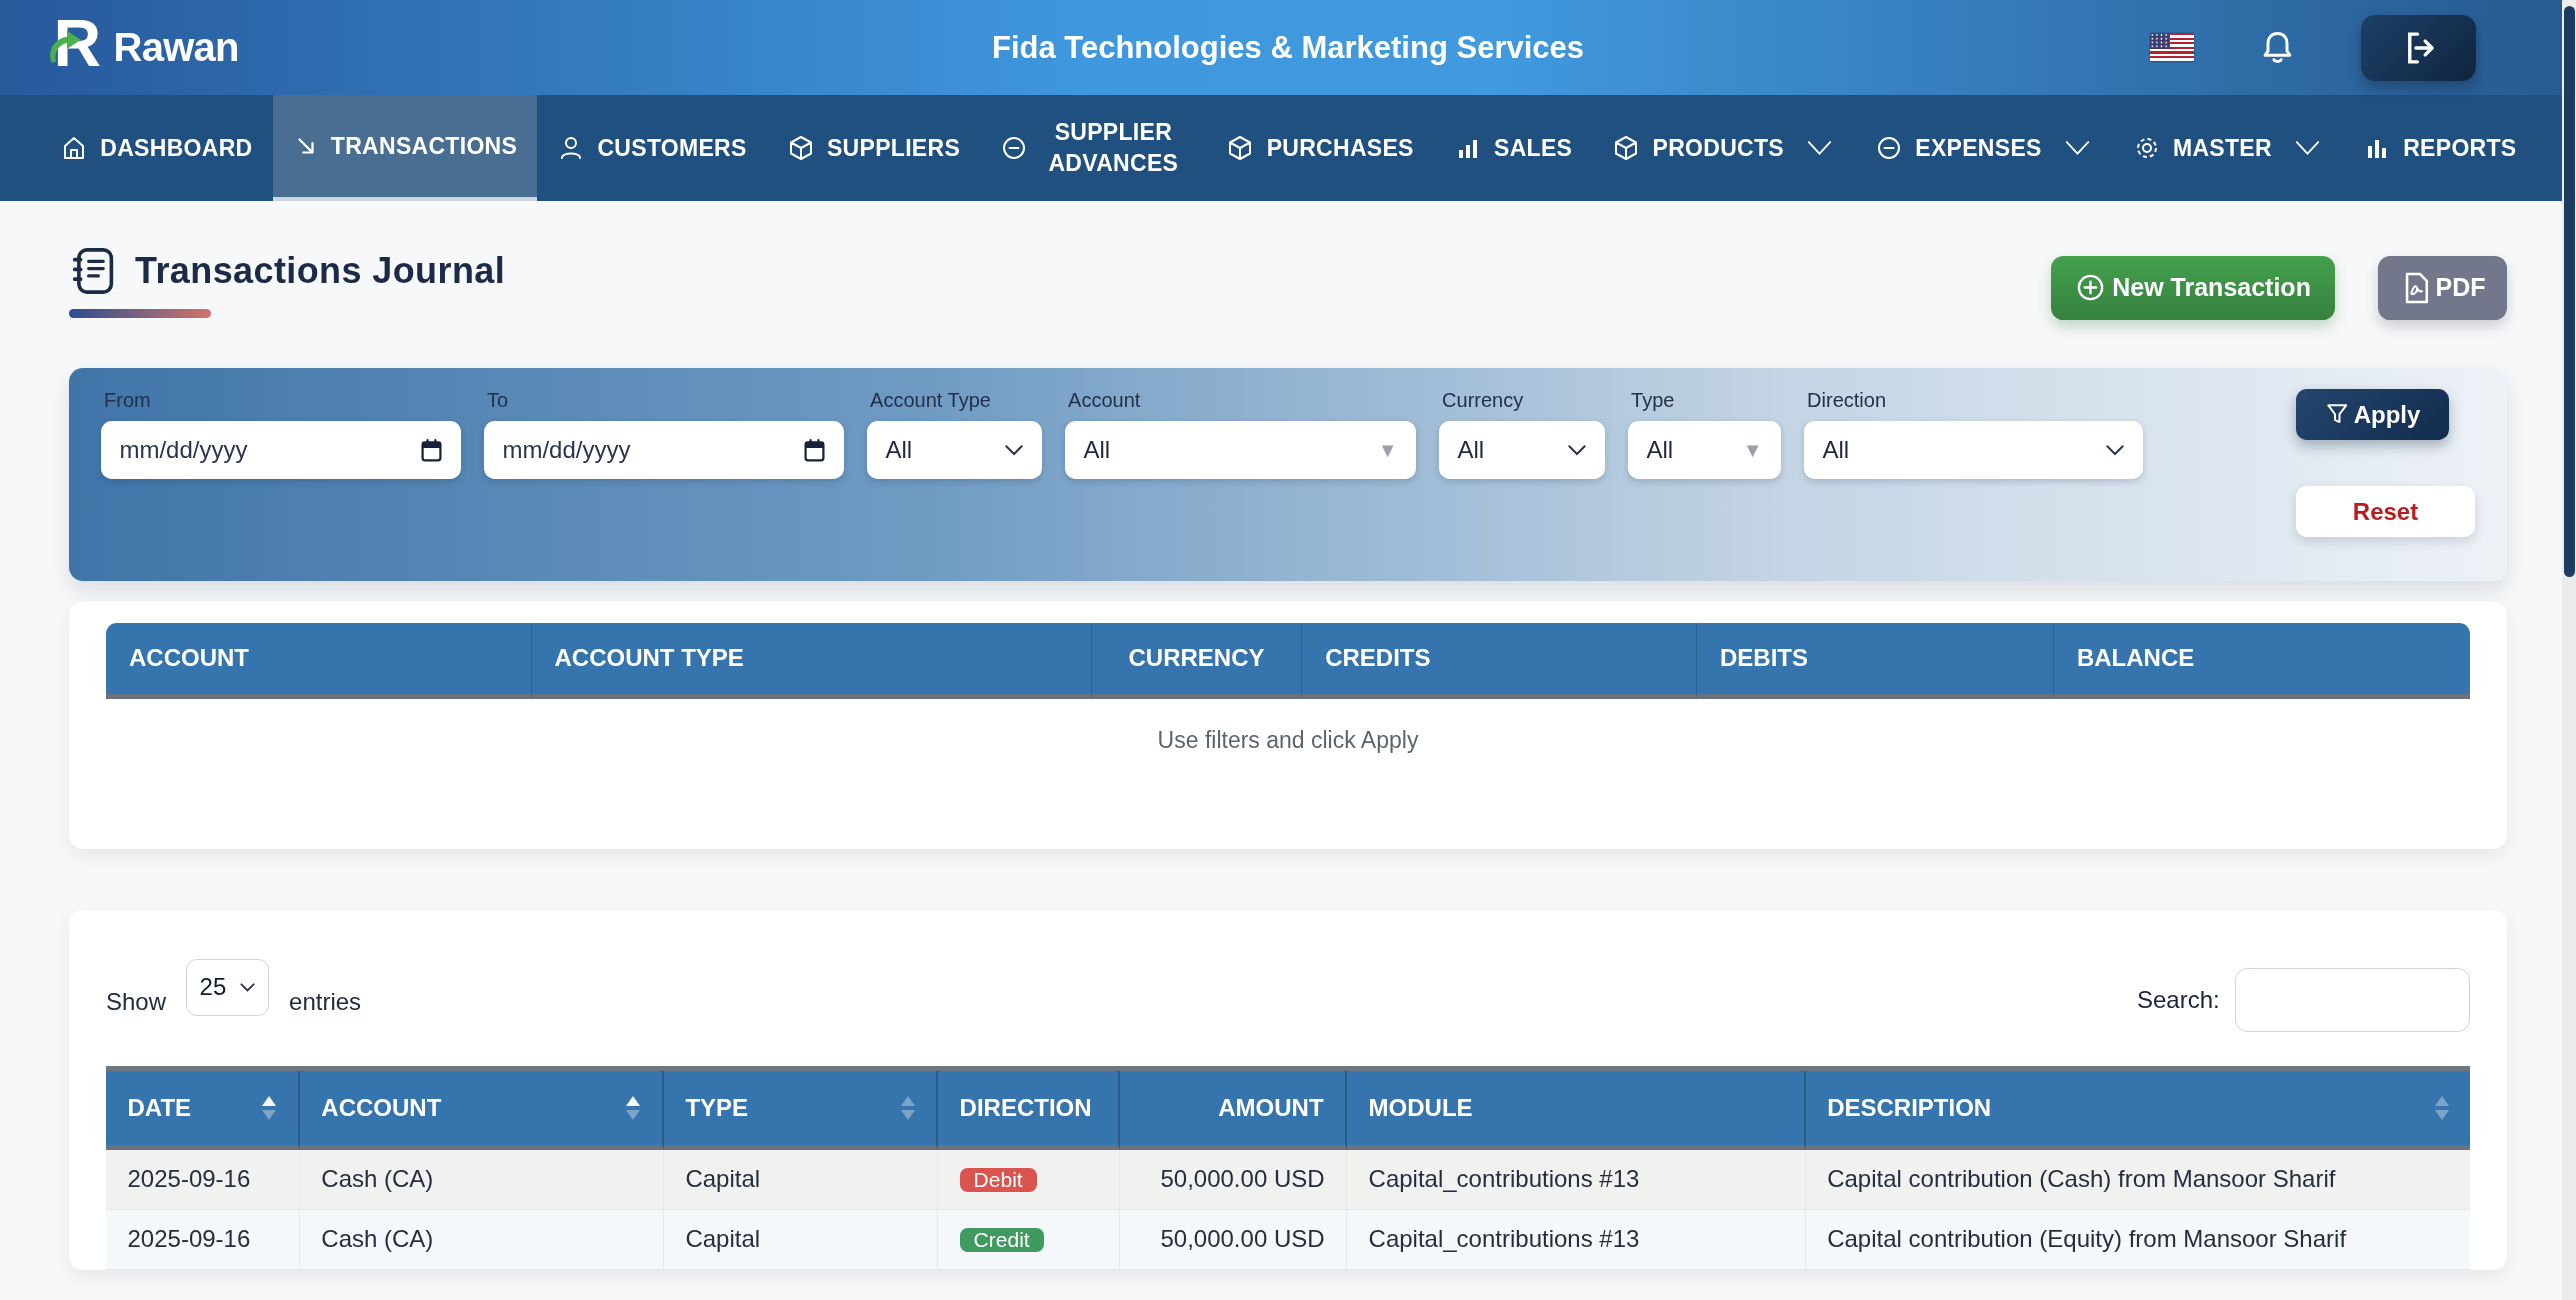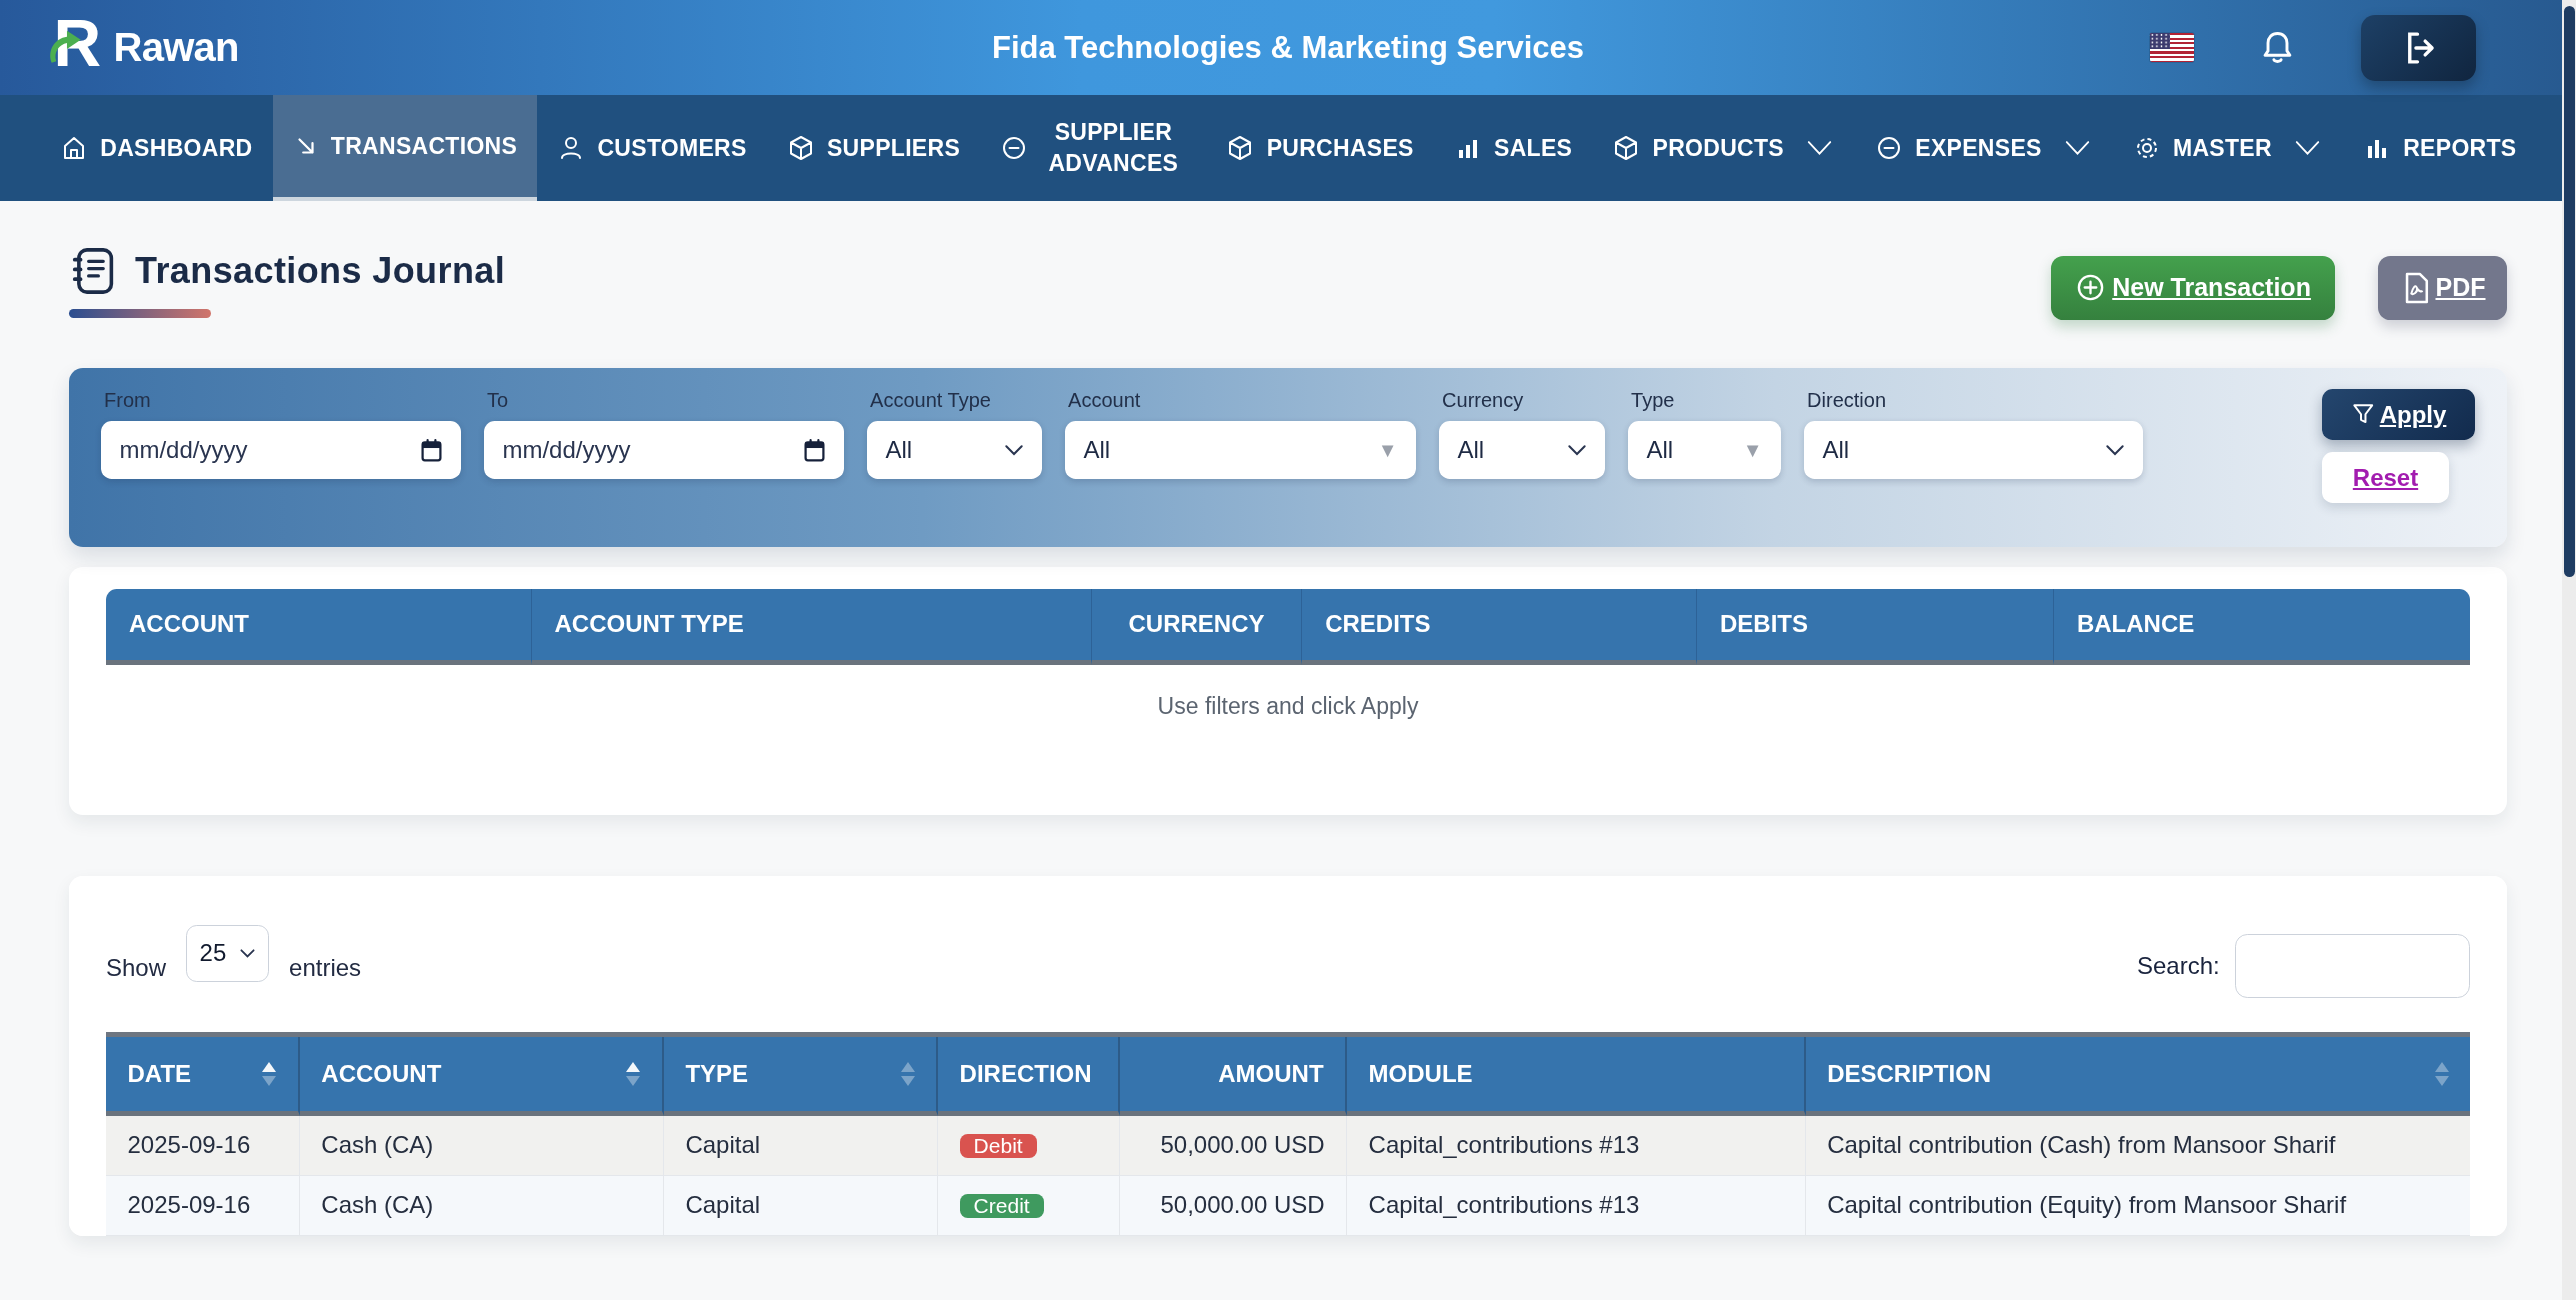--- a/index.html
+++ b/index.html
@@ -58,21 +58,21 @@
   .caret{ margin-left:7.7px; display:flex; align-items:center; }
 
   
   .content{ padding:0 69px; }
   .page-head{ display:flex; align-items:flex-start; margin-top:44px; }
   .title-wrap{ display:flex; align-items:center; gap:17px; }
   .page-title{ font-size:36px; font-weight:bold; color:#1b2b47; margin:0; letter-spacing:0.4px;}
   .title-underline{ width:142px; height:9.2px; border-radius:4.6px; margin-top:12.3px;
     background:linear-gradient(90deg,#2b4e90,#d1756b); }
   .head-actions{ margin-left:auto; display:flex; gap:43px; align-items:center; margin-top:10.7px;}
-  .btn{ border:none; cursor:pointer; font-family:inherit;text-decoration:underline; }
+  .btn{ border:none; cursor:pointer; font-family:inherit; }
   .btn-new{
     height:64px; padding:0 24.5px; border-radius:12.3px; color:#fff; font-size:25px; font-weight:bold;
     background:linear-gradient(180deg,#44a14d,#35813e);
     display:inline-flex; align-items:center; gap:6.1px; box-shadow:0 6.1px 12.3px rgba(40,120,60,.25);
   }
   .btn-pdf{
     height:64px; padding:0 21.5px; border-radius:12.3px; color:#fff; font-size:25px; font-weight:bold;
     background:#73778c; display:inline-flex; align-items:center; gap:4.6px;
     box-shadow:0 6.1px 12.3px rgba(60,65,90,.22);
   }
@@ -98,22 +98,22 @@
   .w-from{width:360px;} .w-to{width:360px;} .w-acct-type{width:175px;}
   .w-account{width:351px;} .w-currency{width:166px;} .w-type{width:153px;} .w-direction{width:339px;}
   .filter-actions{ margin-left:auto; display:flex; flex-direction:column; gap:12.3px; }
   .btn-apply{
     width:153px; height:51px; border-radius:10.7px; color:#fff; font-size:24px; font-weight:bold;
     background:linear-gradient(135deg,#24466e,#122b4d);
     display:inline-flex; align-items:center; justify-content:center; gap:4.6px;
     box-shadow:0 6.1px 12.3px rgba(10,30,60,.3);
   }
   .btn-reset{
-    width:127px; height:51px; border-radius:10.7px; background:#fff; color:#a21caf;
-    font-size:24px; font-weight:bold; box-shadow:0 4.6px 10.7px rgba(20,40,70,.15);
+    width:179px; height:51px; border-radius:10.7px; background:#fff; color:#b91c1c;
+    font-size:24px; font-weight:bold; box-shadow:0 4.6px 10.7px rgba(20,40,70,.15);margin-top:34px;
   }
 
   
   .card{ background:#fff; border-radius:14px; box-shadow:0 7.7px 17px rgba(30,45,70,.08); }
   .summary-card{ margin-top:20px; padding:21.5px 37px 64px; }
   table{ border-collapse:separate; border-spacing:0; width:100%; }
   .summary-table thead th{
     background:#3674ad; color:#fff; font-size:24px; font-weight:bold; text-align:left;
     padding:21.5px 23px; border-right:1.5px solid #2d6297; border-bottom:5.4px solid #6a737d;
   }

